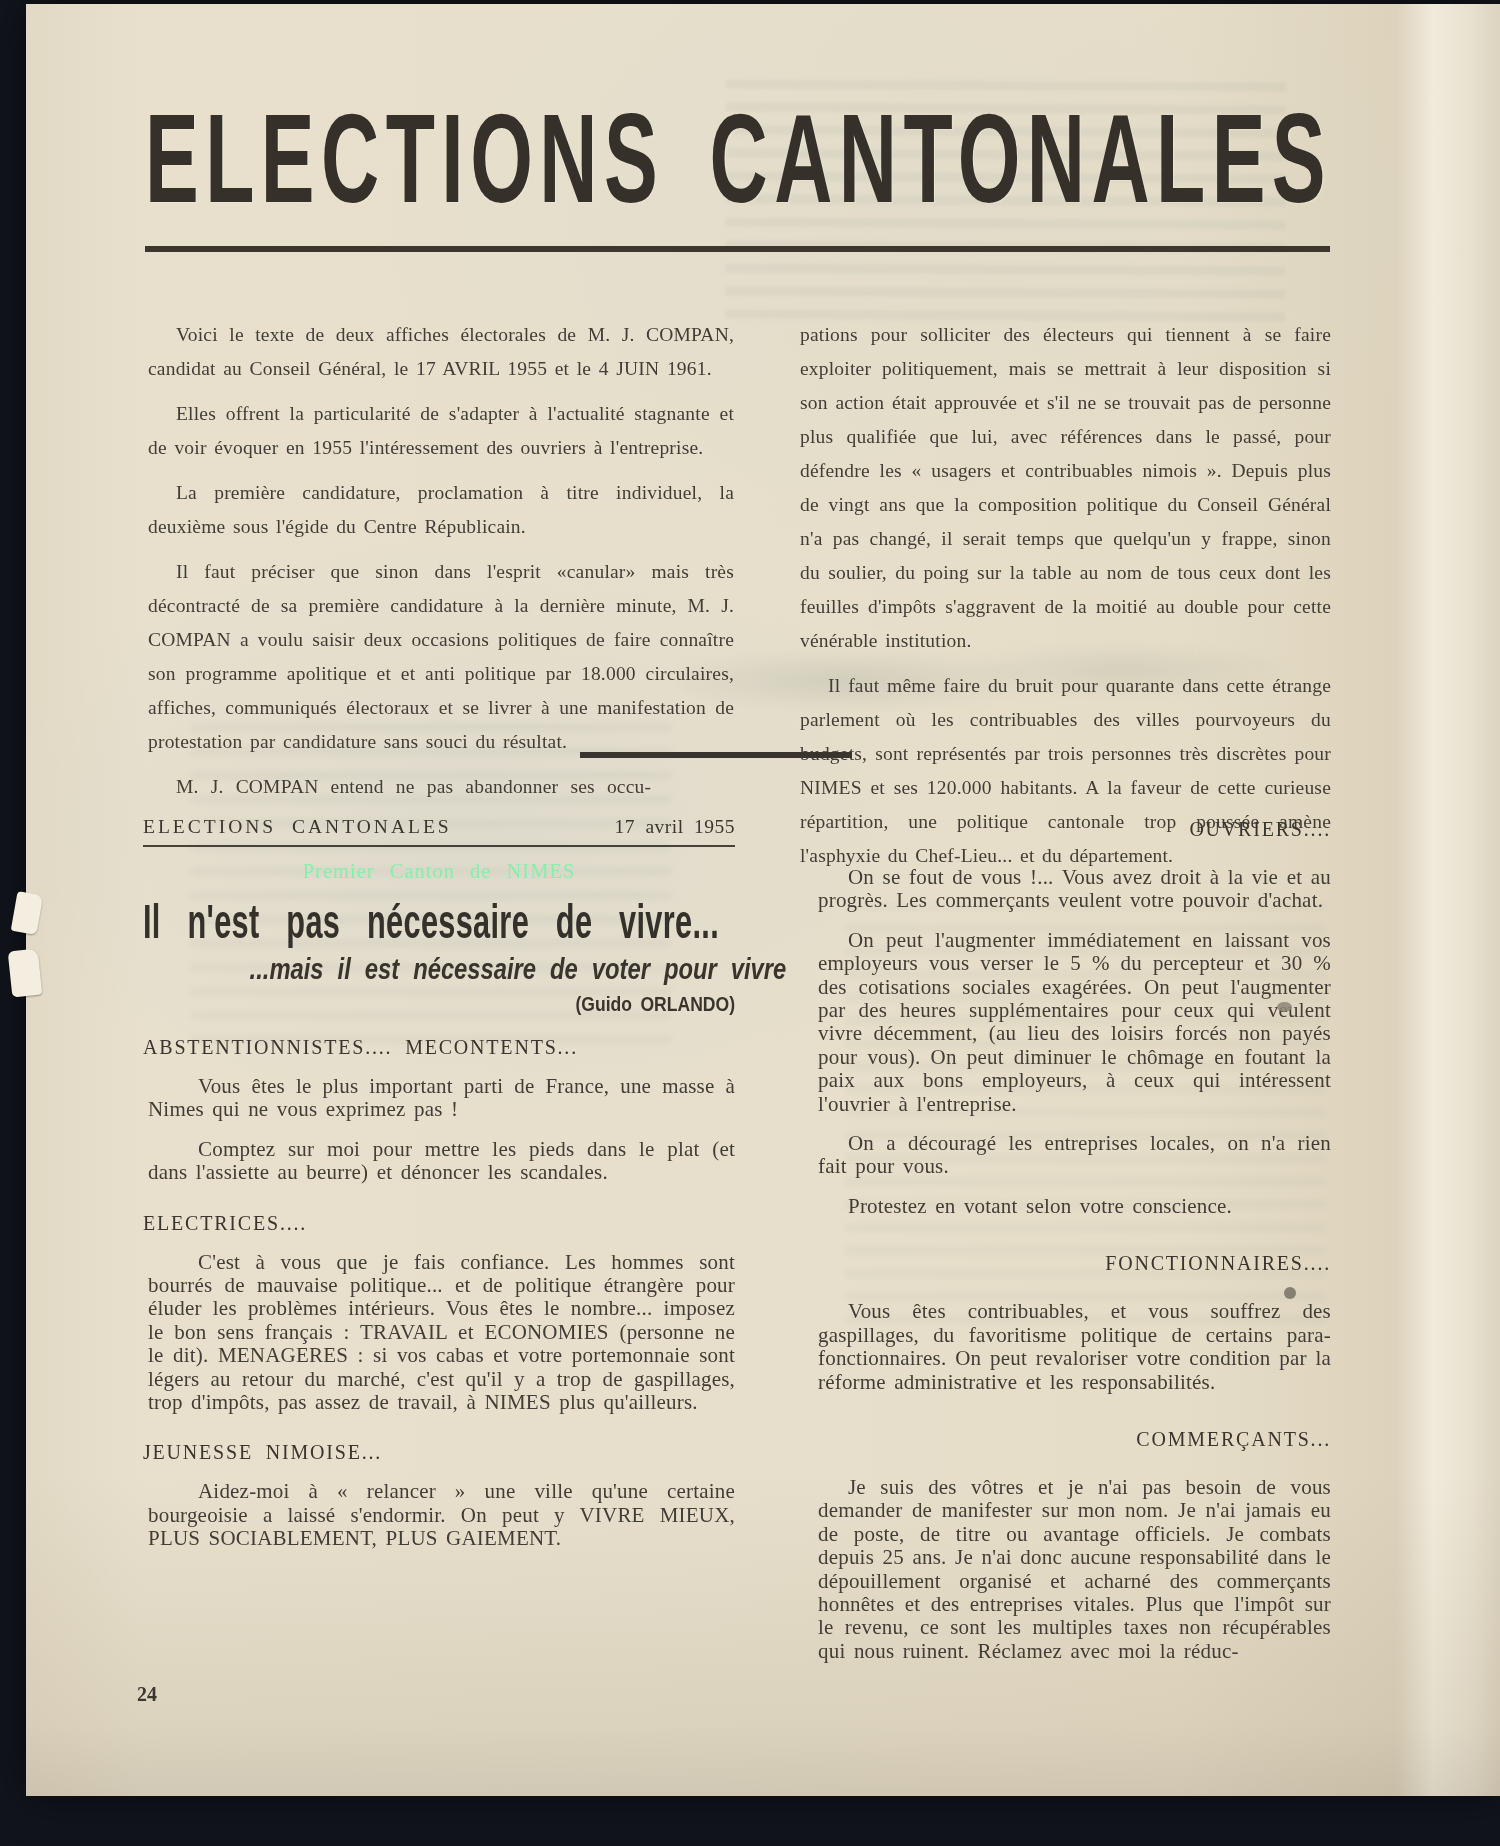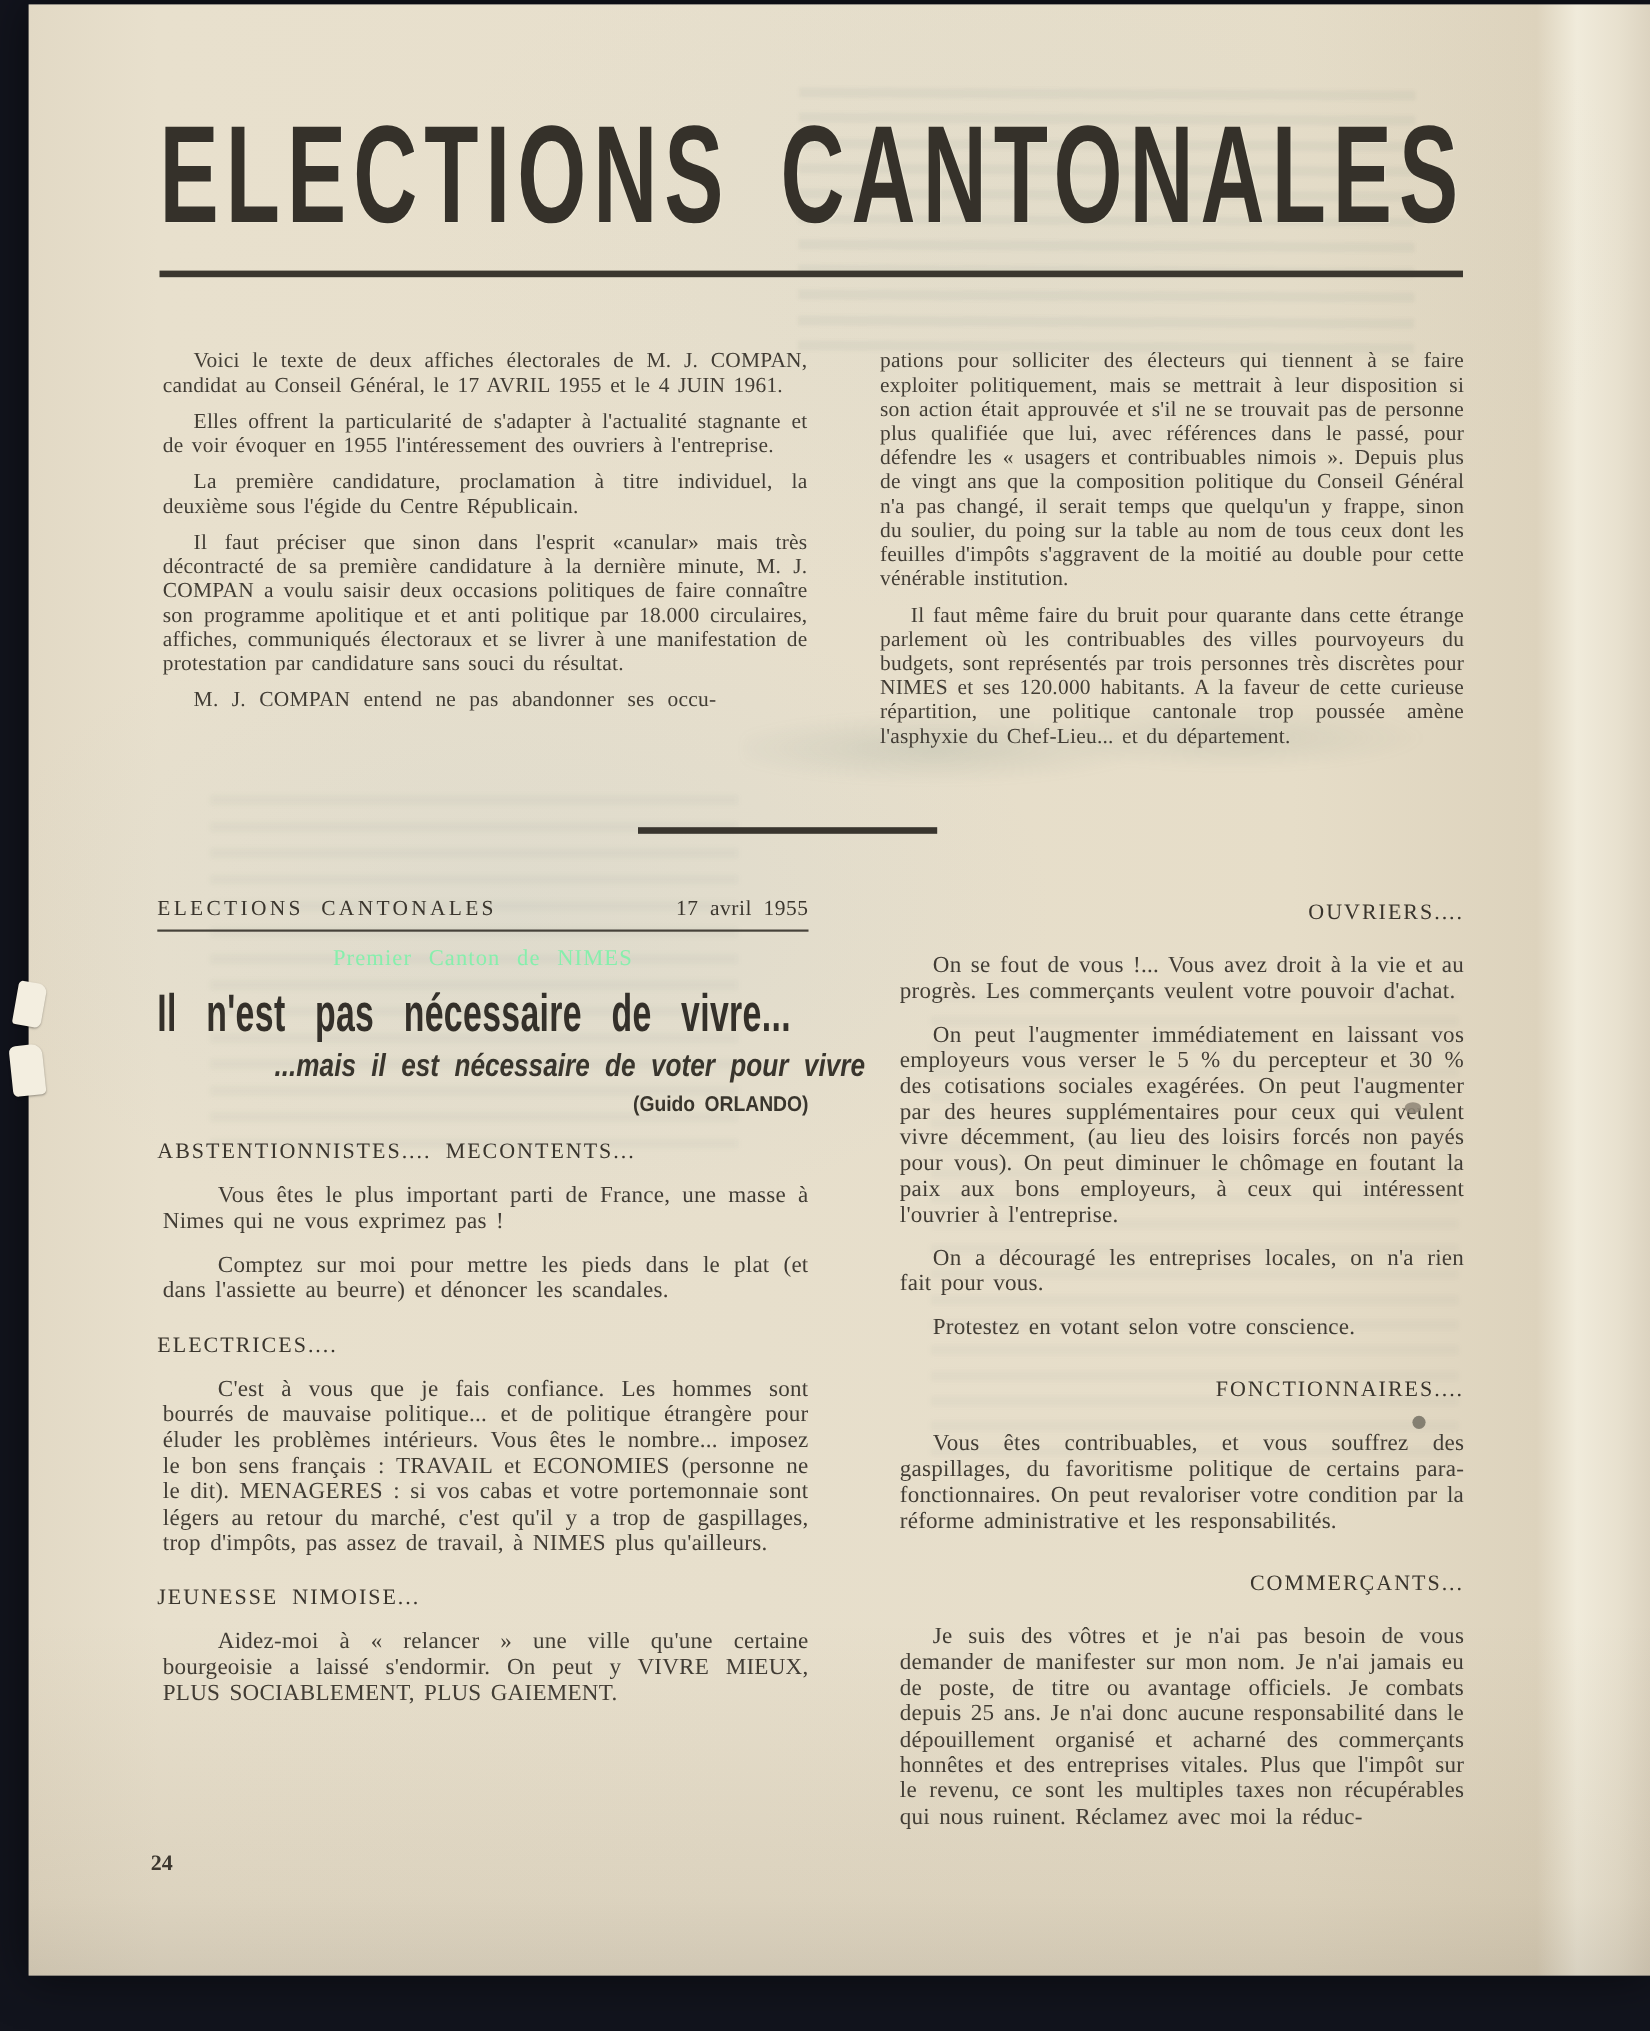--- a/index.html
+++ b/index.html
@@ -43,21 +43,21 @@
   .masthead{
     position:absolute;left:145px;top:96px;white-space:nowrap;
     font-family:"Liberation Sans", sans-serif;font-weight:700;
     font-size:126px;line-height:1;letter-spacing:10px;word-spacing:26px;
     color:#35312a;transform:scaleX(.64);transform-origin:0 0;
     text-shadow:2px 1px 0 rgba(240,234,218,.45);
   }
   .masthead-rule{position:absolute;left:145px;top:246px;width:1185px;height:6px;background:#3b372f;}
 
   
-  .intro-col{position:absolute;font-size:19.5px;line-height:22px;text-align:justify;
+  .intro-col{position:absolute;font-size:19.5px;line-height:34px;text-align:justify;
     letter-spacing:.2px;word-spacing:2.5px;color:#423d35;}
   .intro-left{left:148px;top:318px;width:586px;}
   .intro-right{left:800px;top:318px;width:531px;}
   .intro-col p{margin:0 0 11px 0;text-indent:28px;}
   .intro-col p.no-indent{text-indent:0;}
   .intro-col p.loose{word-spacing:7px;}
 
   .divider-thick{position:absolute;left:580px;top:752px;width:272px;height:6px;background:#39352e;}
 
   

